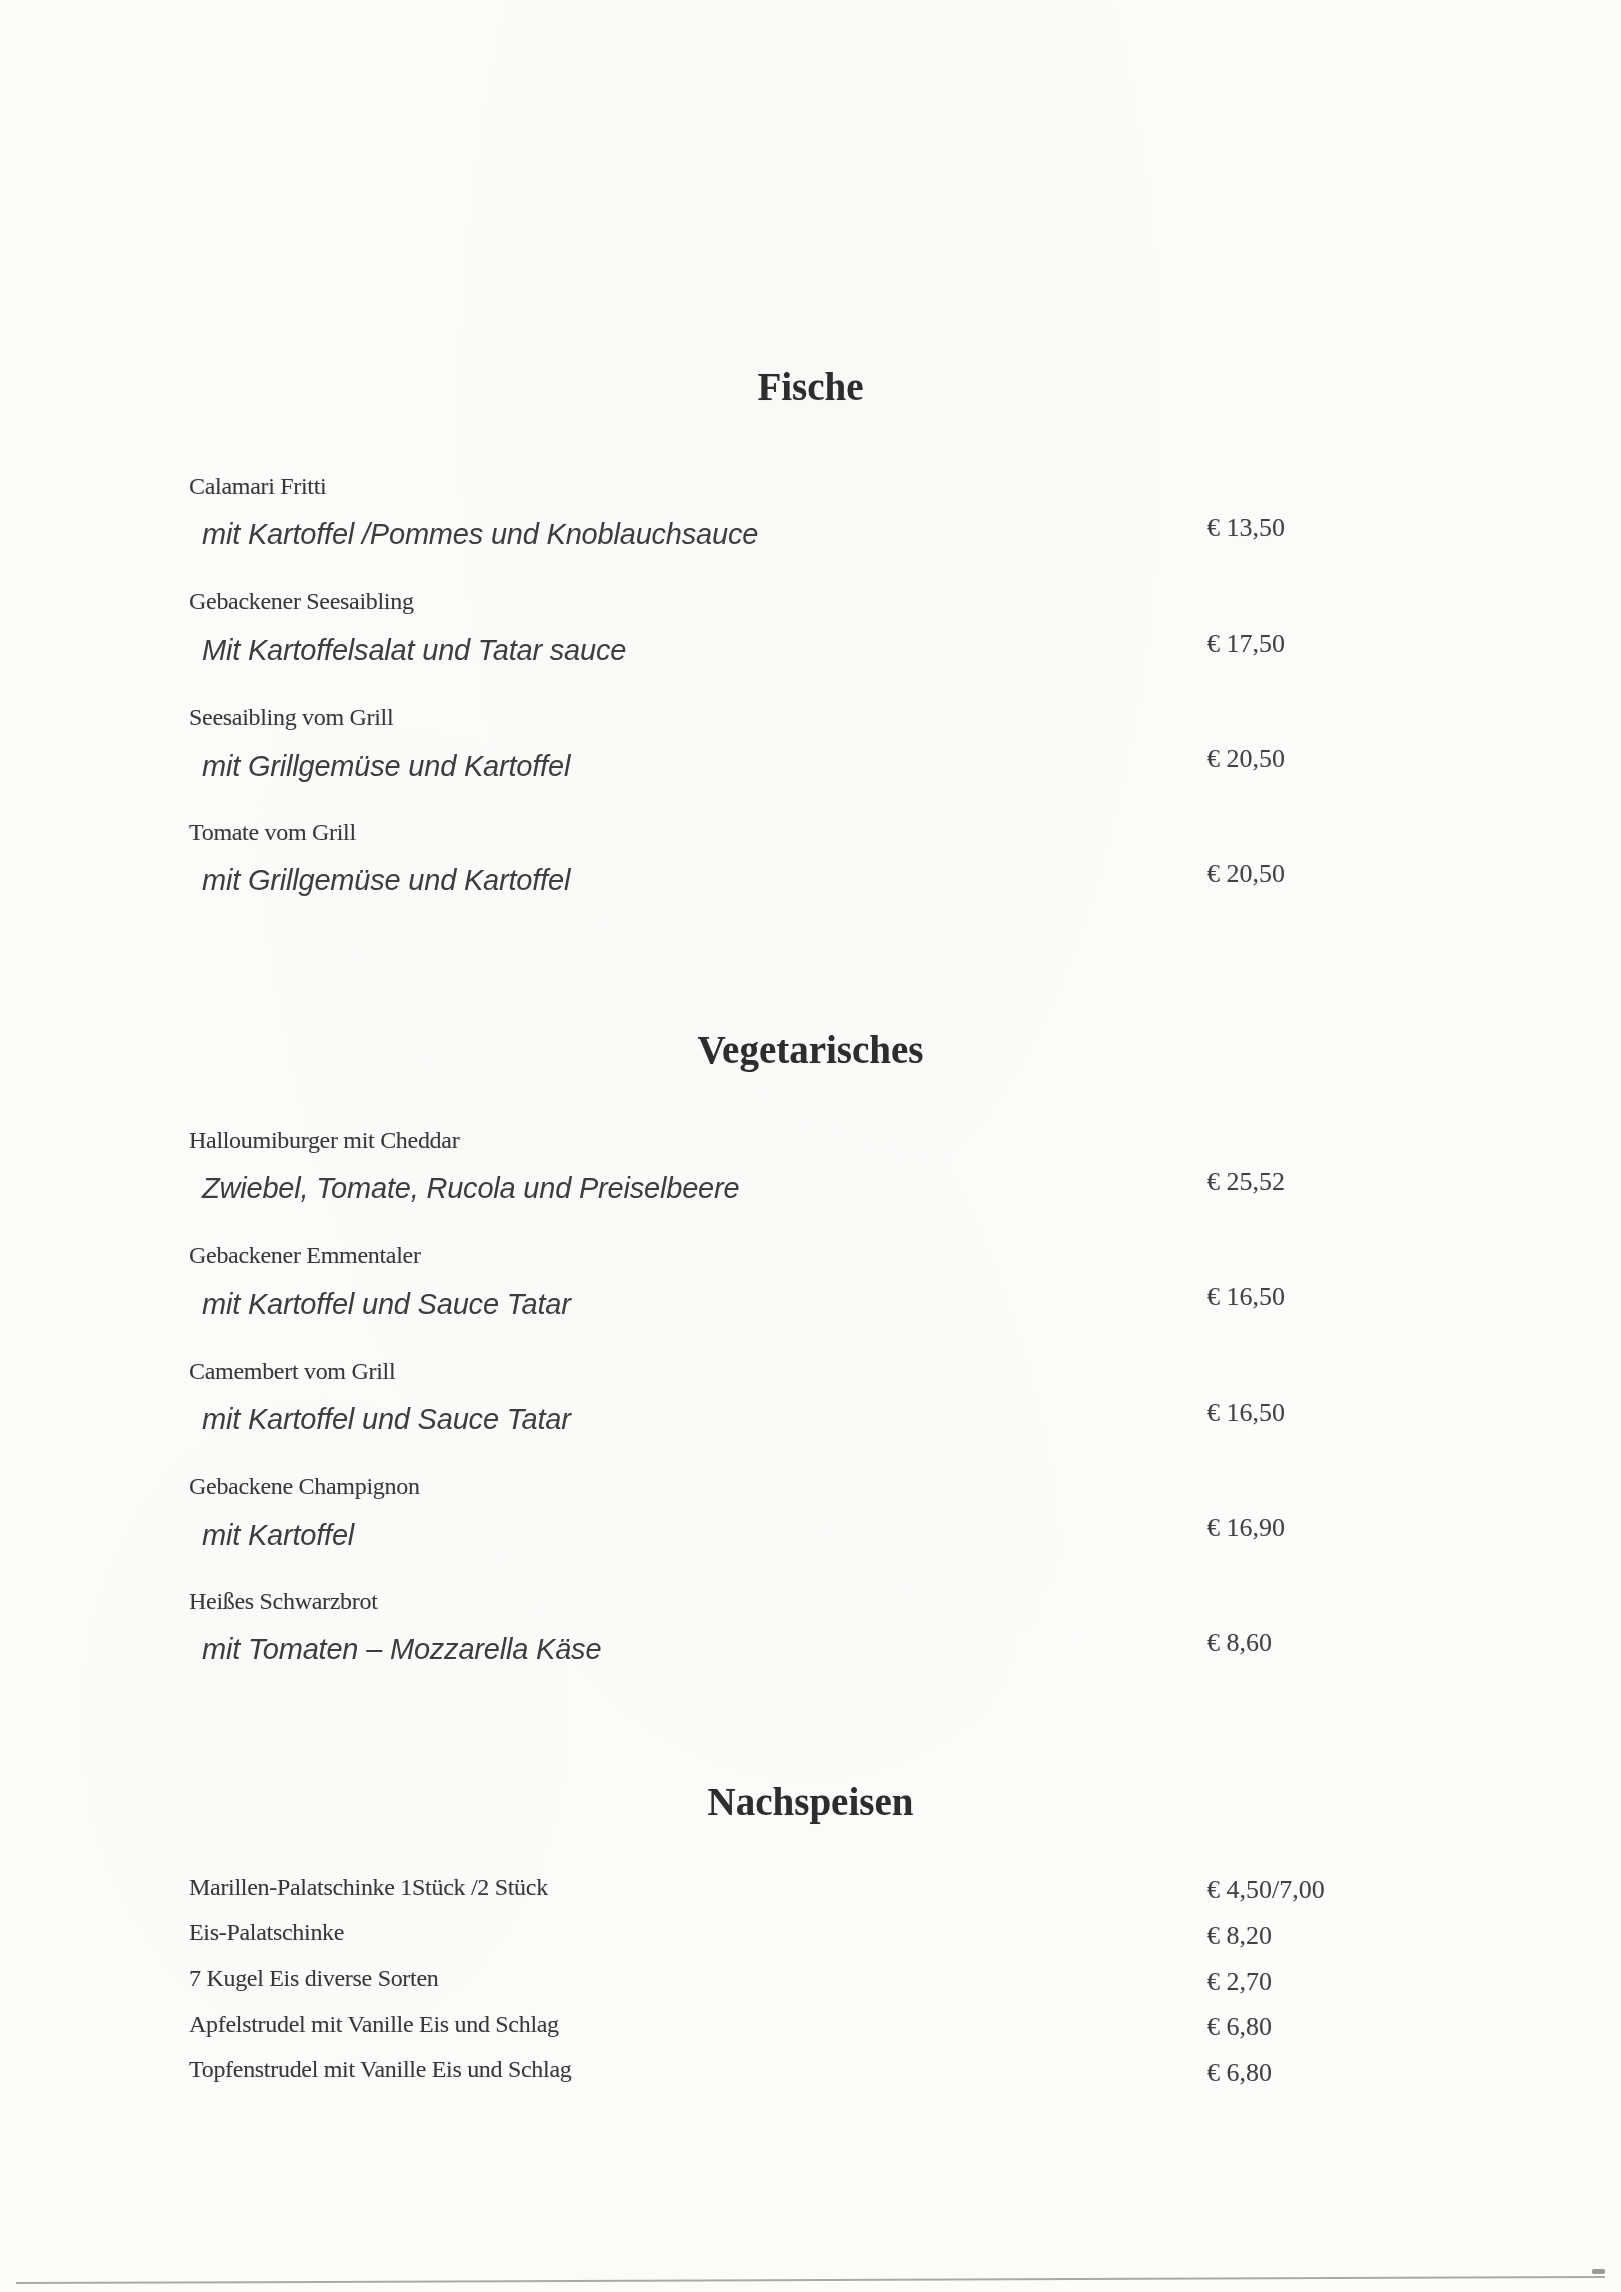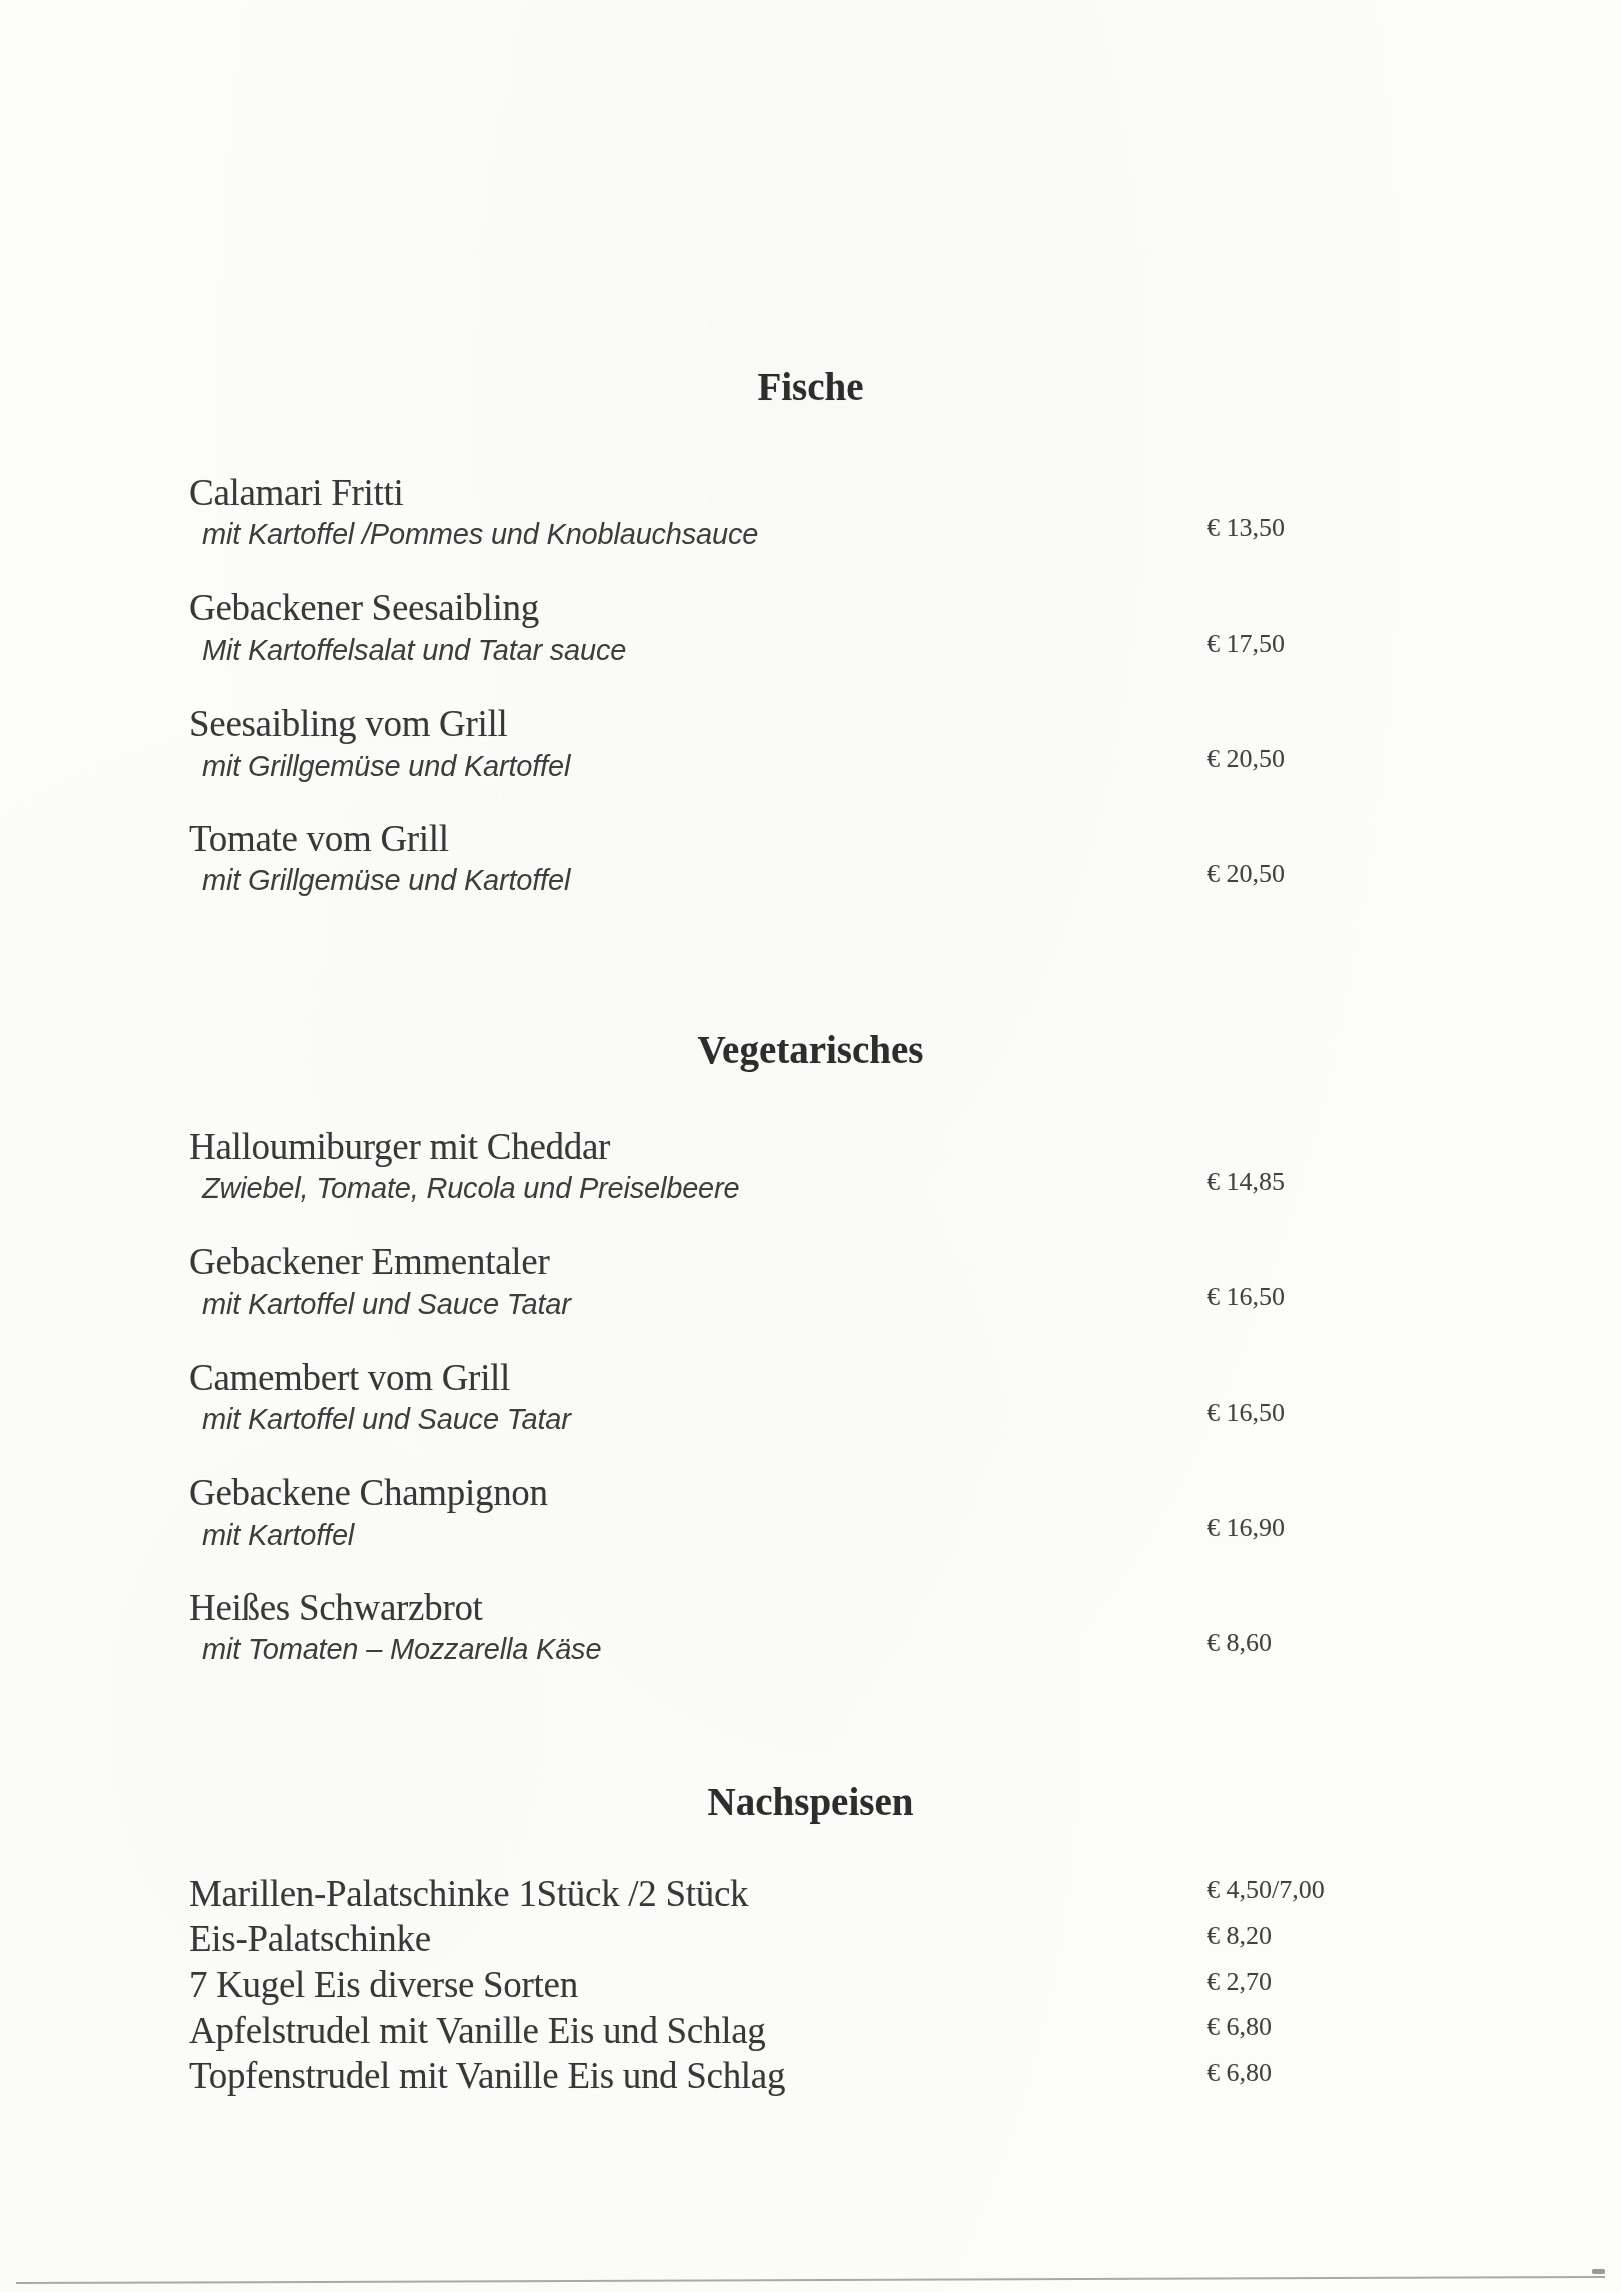--- a/index.html
+++ b/index.html
@@ -22,21 +22,21 @@
     text-align: center;
     font-size: 39px;
     line-height: 1.15;
     font-weight: bold;
     color: #2d2d2d;
     text-shadow: 0 0 0.9px rgba(45,45,45,0.25);
   }
   .name {
     position: absolute;
     left: 189px;
-    font-size: 37px;
+    font-size: 24px;
     line-height: 1.1;
     color: #383838;
     letter-spacing: -0.3px;
     text-shadow: 0 0 0.9px rgba(56,56,56,0.2);
     white-space: nowrap;
   }
   .desc {
     position: absolute;
     left: 202px;
     font-family: "Liberation Sans", "DejaVu Sans", sans-serif;
@@ -120,21 +120,21 @@
     <div class="name" id="f3n">Tomate vom Grill</div>
     <div class="desc" id="f3d">mit Grillgemüse und Kartoffel</div>
     <div class="price" id="f3p">€ 20,50</div>
   </section>
 
   <section>
     <h2 class="heading" id="v-t">Vegetarisches</h2>
 
     <div class="name" id="v0n">Halloumiburger mit Cheddar</div>
     <div class="desc" id="v0d">Zwiebel, Tomate, Rucola und Preiselbeere</div>
-    <div class="price" id="v0p">€ 14,85</div>
+    <div class="price" id="v0p">€ 25,52</div>
 
     <div class="name" id="v1n">Gebackener Emmentaler</div>
     <div class="desc" id="v1d">mit Kartoffel und Sauce Tatar</div>
     <div class="price" id="v1p">€ 16,50</div>
 
     <div class="name" id="v2n">Camembert vom Grill</div>
     <div class="desc" id="v2d">mit Kartoffel und Sauce Tatar</div>
     <div class="price" id="v2p">€ 16,50</div>
 
     <div class="name" id="v3n">Gebackene Champignon</div>

